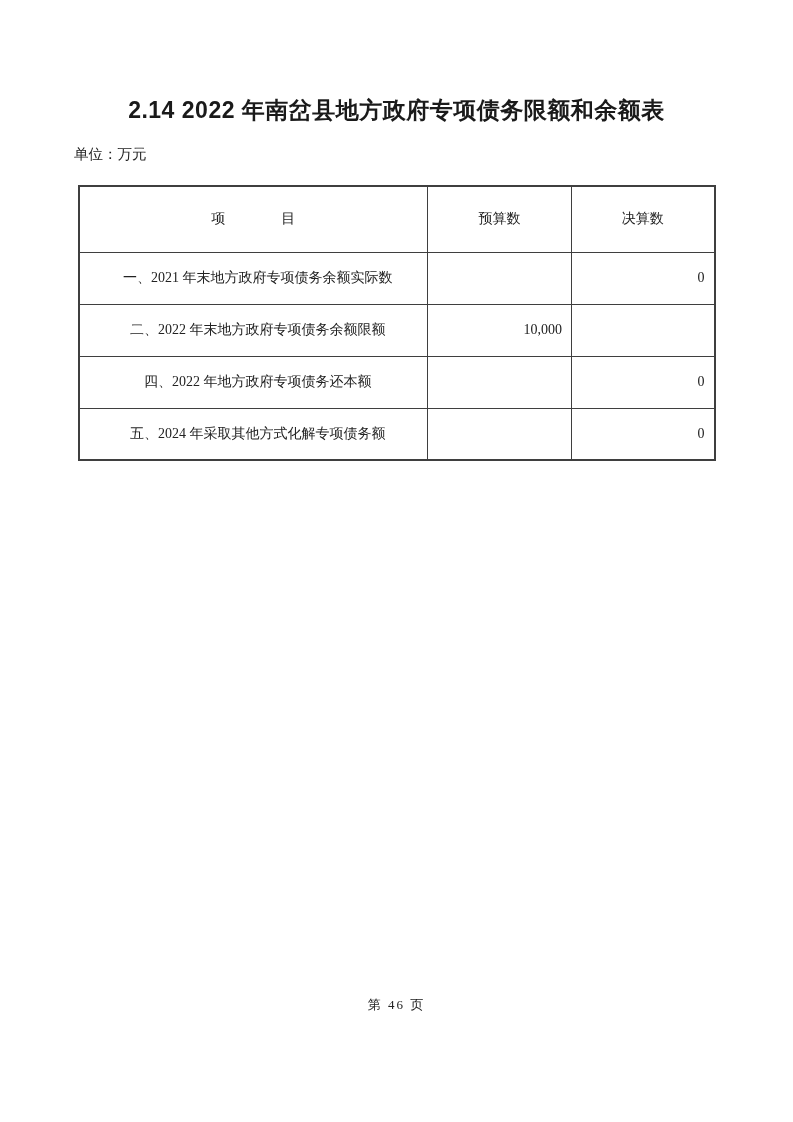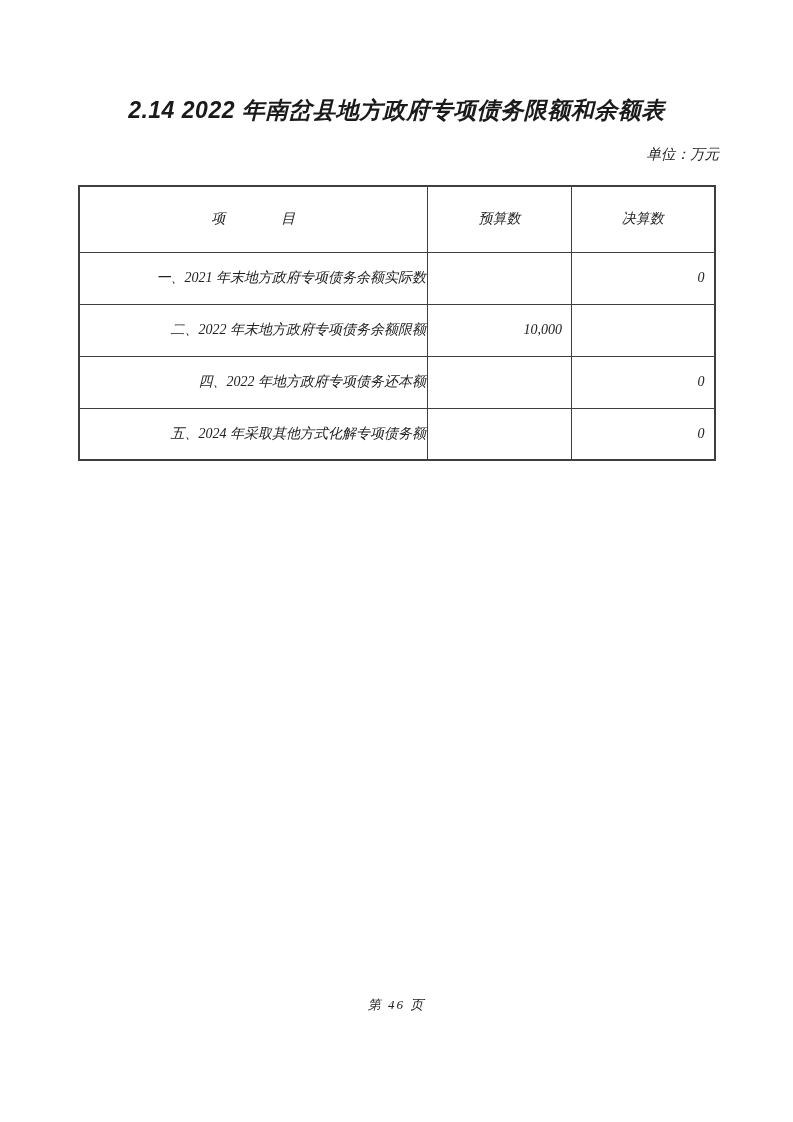--- a/index.html
+++ b/index.html
@@ -8,37 +8,35 @@
     background: #ffffff;
   }
   .page {
     position: relative;
     width: 793px;
     height: 1122px;
     background: #ffffff;
     font-family: "Liberation Serif", "DejaVu Serif", serif;
     color: #222222;
     overflow: hidden;
-    font-style: italic;
   }
   .doc-title {
     margin: 0;
     padding-top: 94px;
     text-align: center;
     font-family: "Liberation Sans", "DejaVu Sans", sans-serif;
     font-weight: bold;
     font-size: 23px;
     line-height: 32px;
     color: #1a1a1a;
     letter-spacing: 0.5px;
   }
   .unit-label {
     width: 645px;
     margin: 18px auto 21px auto;
-    text-align: right;
     font-size: 14.5px;
     line-height: 20px;
     padding-right: 0px;
     box-sizing: border-box;
   }
   table.debt-table {
     margin: 12px auto;
     width: 636px;
     table-layout: fixed;
     border-collapse: collapse;
@@ -58,21 +56,21 @@
   tr.data-row   { height: 52px; }
   th.col-item-h {
     text-align: center;
     vertical-align: middle;
   }
   th.col-num-h {
     text-align: center;
     vertical-align: middle;
   }
   td.cell-item {
-    text-align: right;
+    text-align: center;
     vertical-align: middle;
     padding-left: 10px;
   }
   td.cell-budget,
   td.cell-final {
     text-align: right;
     vertical-align: middle;
     padding-right: 9px;
   }
   .page-footer {

